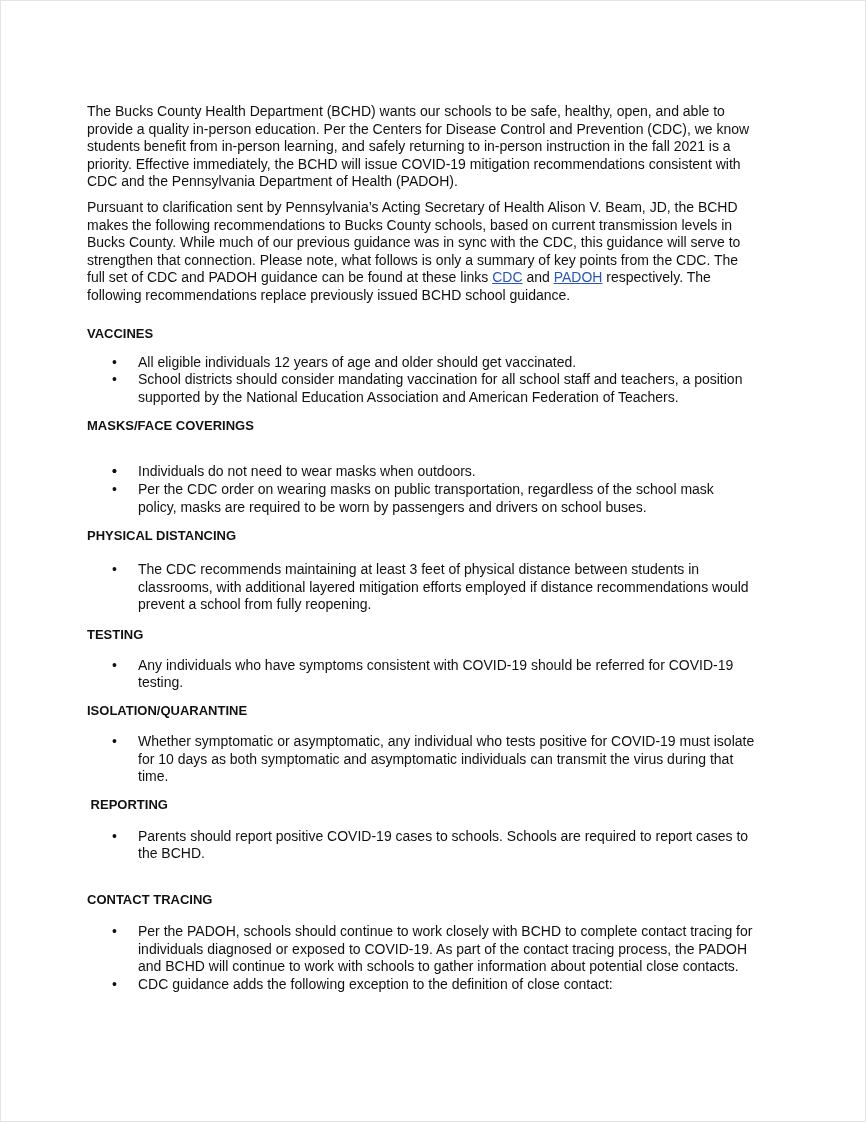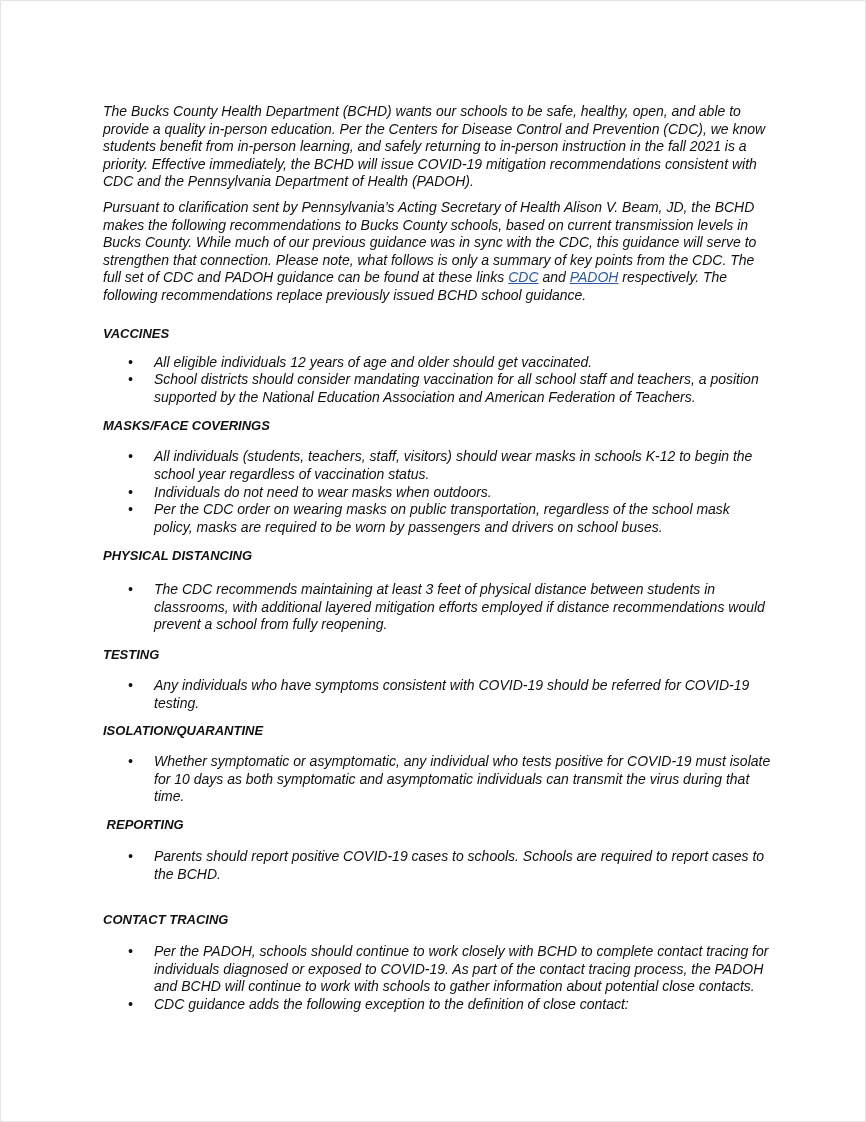--- a/index.html
+++ b/index.html
@@ -18,24 +18,23 @@
       width: 866px;
       height: 1122px;
       border: 1px solid #e4e4e4;
       background: #ffffff;
       font-family: "Liberation Sans", sans-serif;
       font-size: 14px;
       color: #111111;
     }
     .content {
       position: absolute;
-      left: 102px;
+      left: 86px;
       top: 102px;
       width: 668px;
-      font-style: italic;
     }
     p.para {
       margin: 0 0 8px 0;
       line-height: 17.6px;
     }
     p.para.p2 {
       margin-bottom: 20px;
     }
     a.link {
       color: #2b57a6;
@@ -60,21 +59,21 @@
     }
     ul.bullets li .dot {
       position: absolute;
       left: 25px;
       top: 0;
       font-size: 14px;
     }
     .sec-vaccines { margin-bottom: 11px; }
     .sec-vaccines h2 { margin-bottom: 12px; }
     .sec-masks { margin-bottom: 11px; }
-    .sec-masks h2 { margin-bottom: 14px; }
+    .sec-masks h2 { margin-bottom: 29px; }
     .sec-distancing { margin-bottom: 12px; }
     .sec-distancing h2 { margin-bottom: 17px; }
     .sec-testing { margin-bottom: 10px; }
     .sec-testing h2 { margin-bottom: 14px; }
     .sec-isolation { margin-bottom: 10px; }
     .sec-isolation h2 { margin-bottom: 14px; }
     .sec-reporting { margin-bottom: 28px; }
     .sec-reporting h2 { margin-bottom: 15px; }
     .sec-tracing h2 { margin-bottom: 15px; }
   </style>
@@ -92,21 +91,21 @@
       <h2 class="section">VACCINES</h2>
       <ul class="bullets">
         <li><span class="dot">•</span><span>All eligible individuals 12 years of age and older should get vaccinated.</span></li>
         <li><span class="dot">•</span><span>School districts should consider mandating vaccination for all school staff and teachers, a position supported by the National Education Association and American Federation of Teachers.</span></li>
       </ul>
     </section>
 
     <section class="sec-masks">
       <h2 class="section">MASKS/FACE COVERINGS</h2>
       <ul class="bullets">
-        <li><span class="dot">•</span><span>All individuals (students, teachers, staff, visitors) should wear masks in schools K-12 to begin the school year regardless of vaccination status.</span></li>
+        <li><span class="dot">•</span></li>
         <li><span class="dot">•</span><span>Individuals do not need to wear masks when outdoors.</span></li>
         <li><span class="dot">•</span><span>Per the CDC order on wearing masks on public transportation, regardless of the school mask policy, masks are required to be worn by passengers and drivers on school buses.</span></li>
       </ul>
     </section>
 
     <section class="sec-distancing">
       <h2 class="section">PHYSICAL DISTANCING</h2>
       <ul class="bullets">
         <li><span class="dot">•</span><span>The CDC recommends maintaining at least 3 feet of physical distance between students in classrooms, with additional layered mitigation efforts employed if distance recommendations would prevent a school from fully reopening.</span></li>
       </ul>

